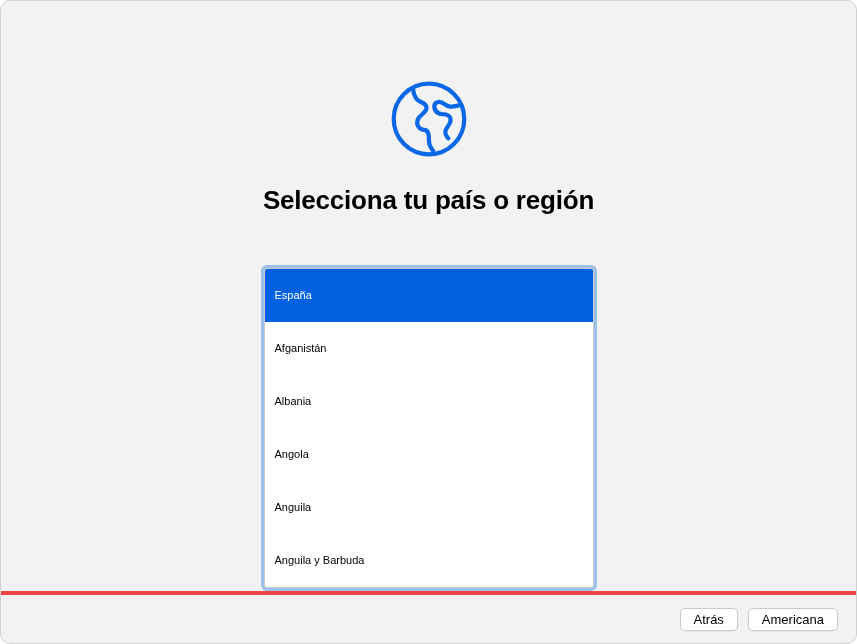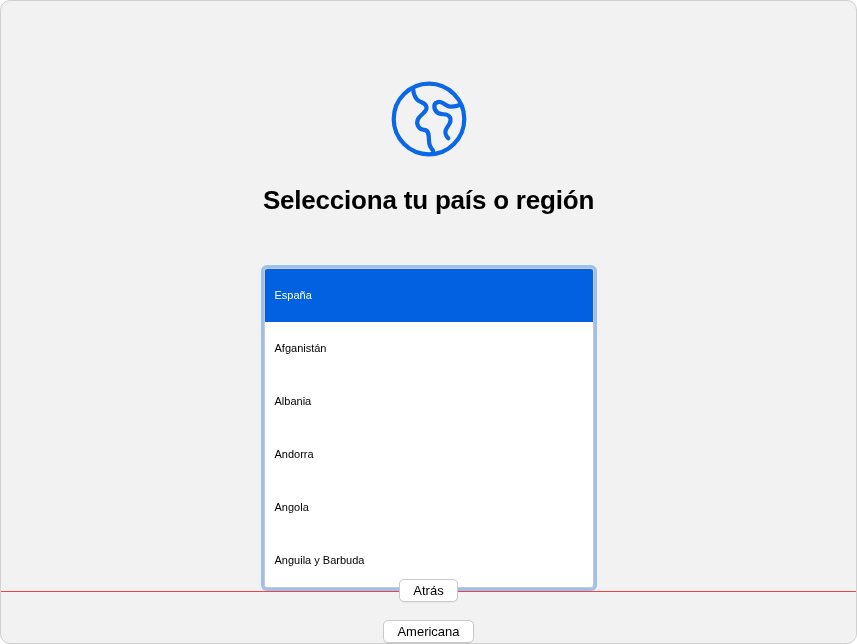--- a/index.html
+++ b/index.html
@@ -61,27 +61,26 @@
       color: #000000;
       cursor: default;
       line-height: 1.55;
     }
     .list-item.selected {
       background: #0161e0;
       color: #ffffff;
     }
     .footer {
       height: 52px;
-      border-top: 1px solid #ef4444;
+      border-top: 4px solid #ef4444;
       display: flex;
       justify-content: flex-end;
       align-items: center;
       padding: 0 18px;
-      gap: 18px;
-      flex-direction: column;
+      gap: 10px;
     }
     .btn {
       background: #ffffff;
       border: 1px solid #c9c9c9;
       border-radius: 5px;
       padding: 3px 13px;
       font-size: 13px;
       color: #000000;
       font-family: inherit;
       cursor: default;
@@ -98,22 +97,22 @@
         <circle cx="50" cy="50" r="42"></circle>
         <path d="M 31 14 C 31 14 32 23 36 27 C 40 31 46 30 47 36 C 48 42 40 44 37 50 C 34 56 38 63 44 63 C 50 63 50 70 50 76 C 50 82 55 88 55 88" fill="none"></path>
         <path d="M 88 33 C 88 33 79 36 74 35 C 69 34 66 28 60 30 C 54 32 56 40 61 43 C 66 46 72 42 75 48 C 78 54 72 58 70 63 C 68 68 73 73 73 73" fill="none"></path>
       </svg>
     </div>
     <h1 class="title">Selecciona tu país o región</h1>
     <div class="list-container" id="country-list">
         <div class="list-item selected">España</div>
         <div class="list-item">Afganistán</div>
         <div class="list-item">Albania</div>
-        <div class="list-item">Andorra</div>
         <div class="list-item">Angola</div>
+        <div class="list-item">Anguila</div>
         <div class="list-item">Anguila y Barbuda</div>
       </div>
   </div>
   <div class="footer">
     <button class="btn">Atrás</button>
     <button class="btn">Americana</button>
   </div>
 </div>
 
 </body></html>

